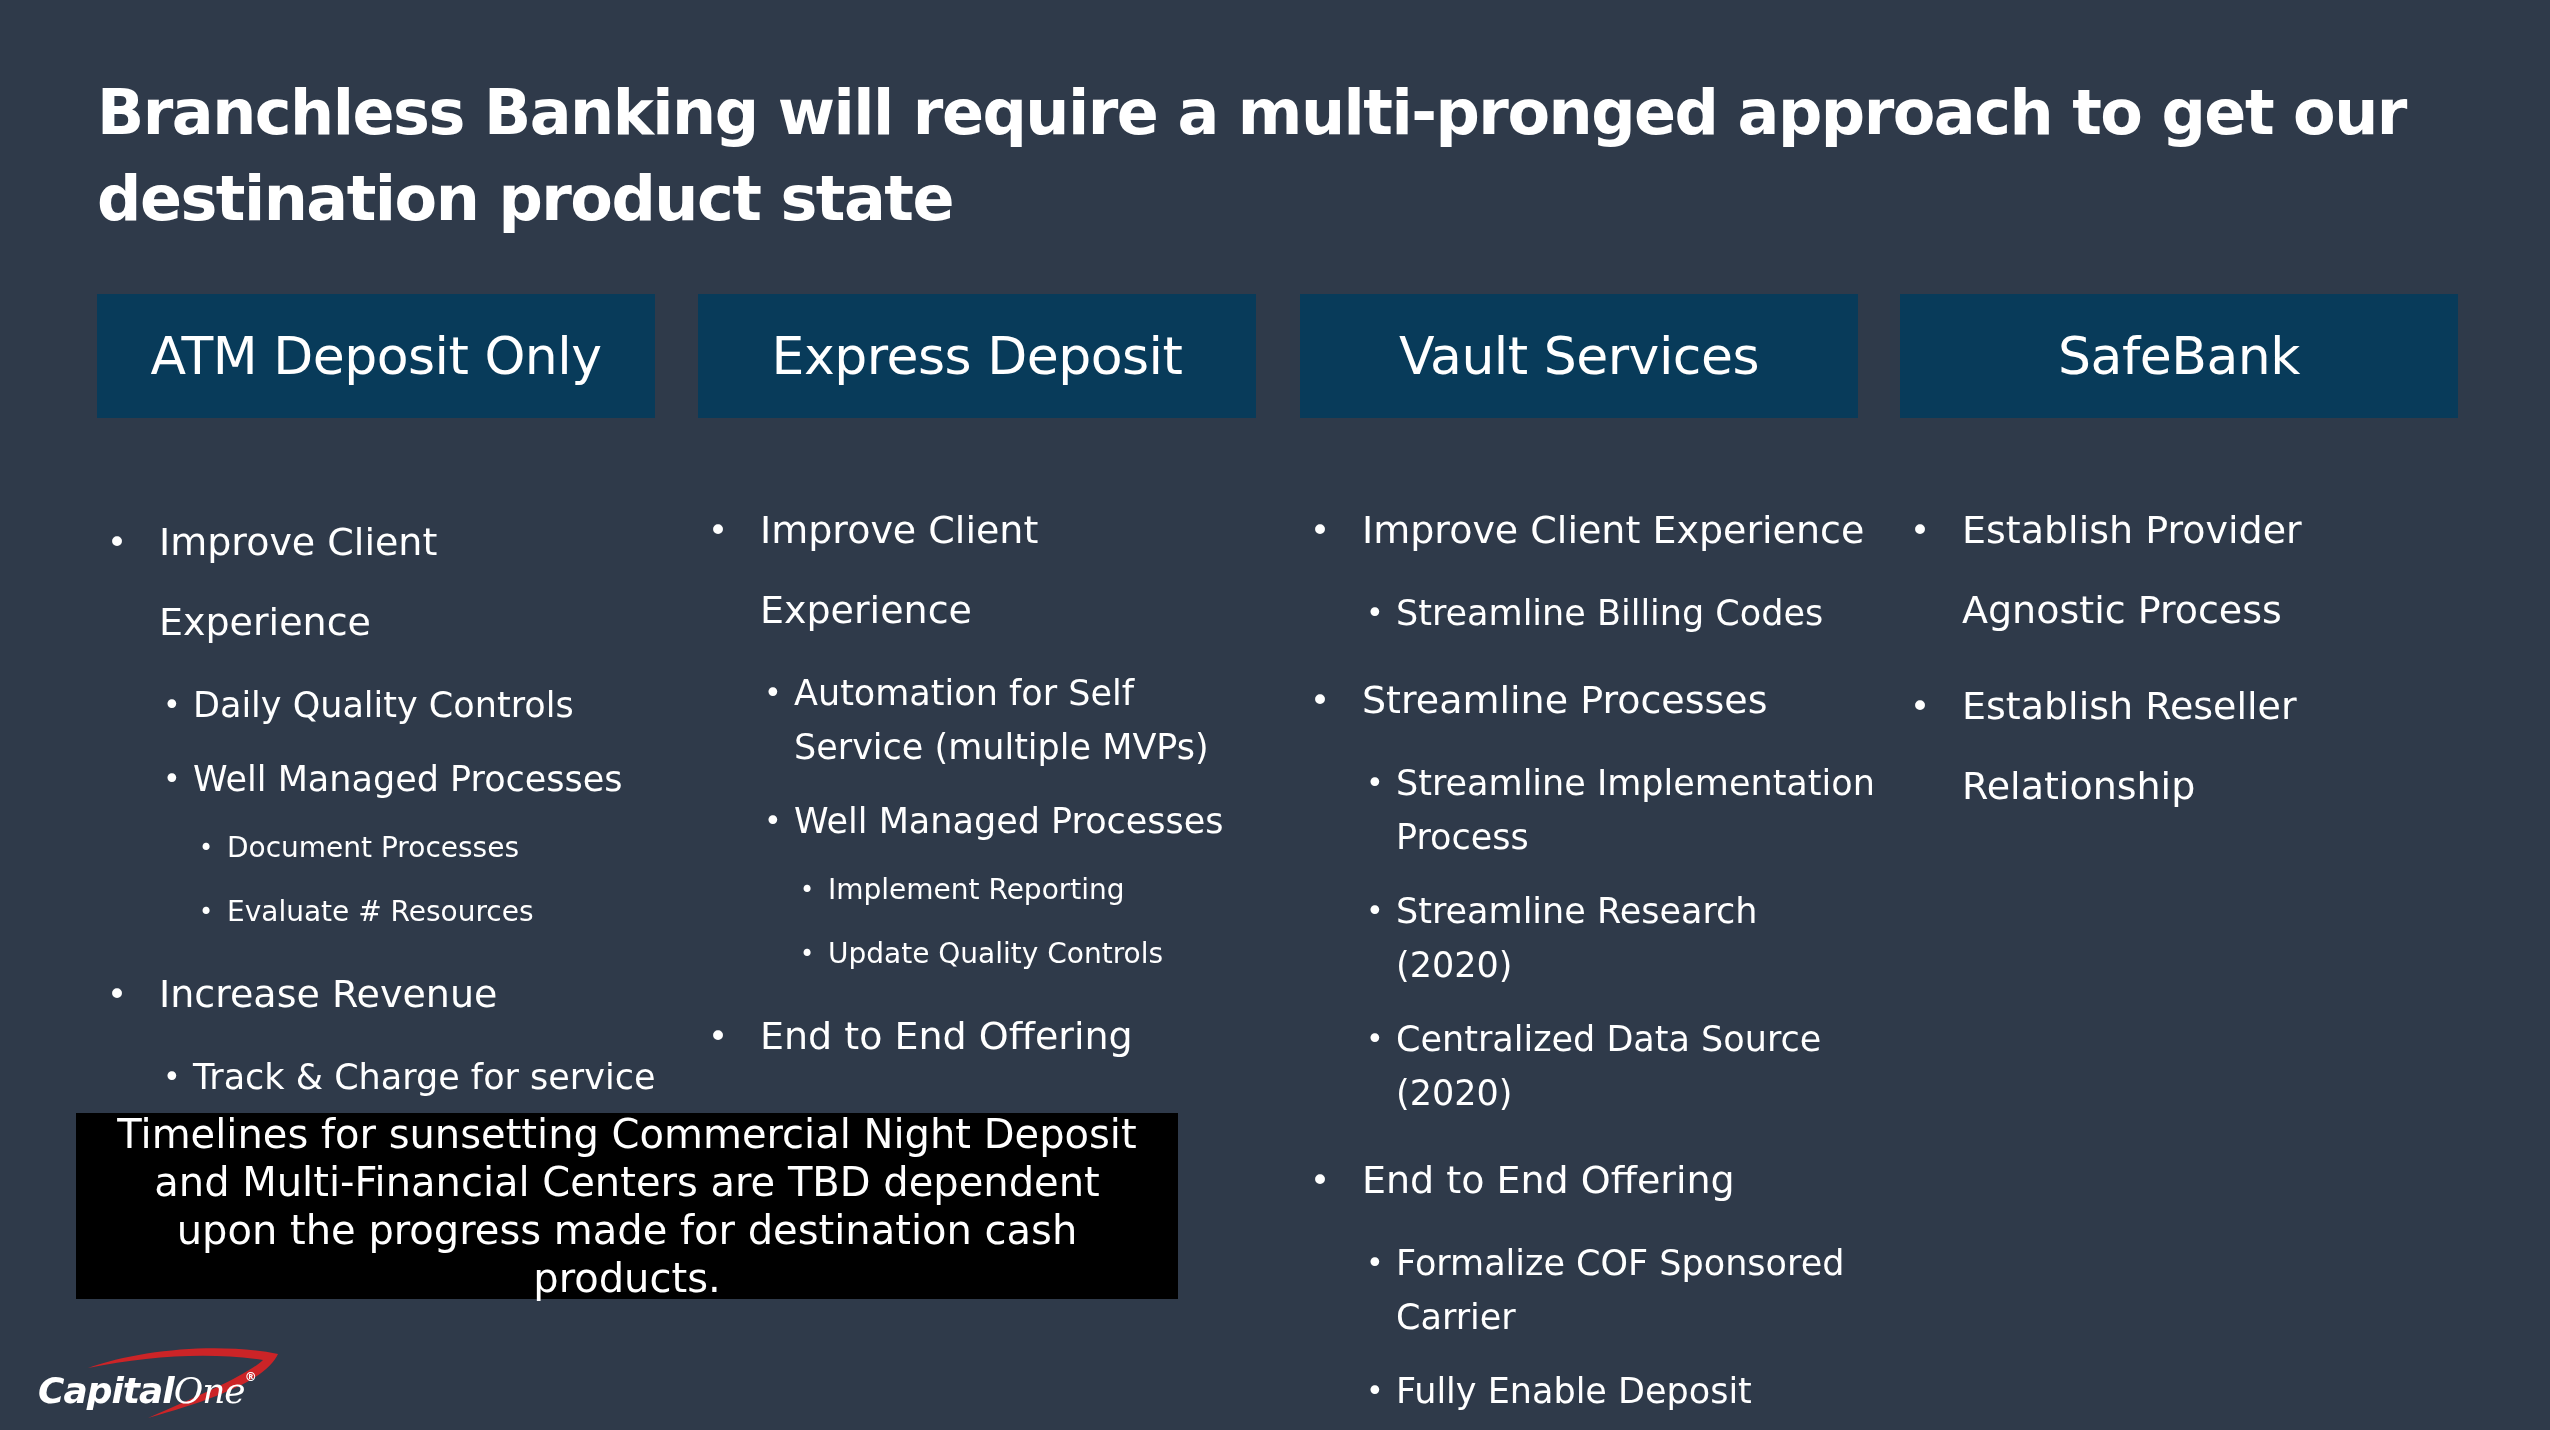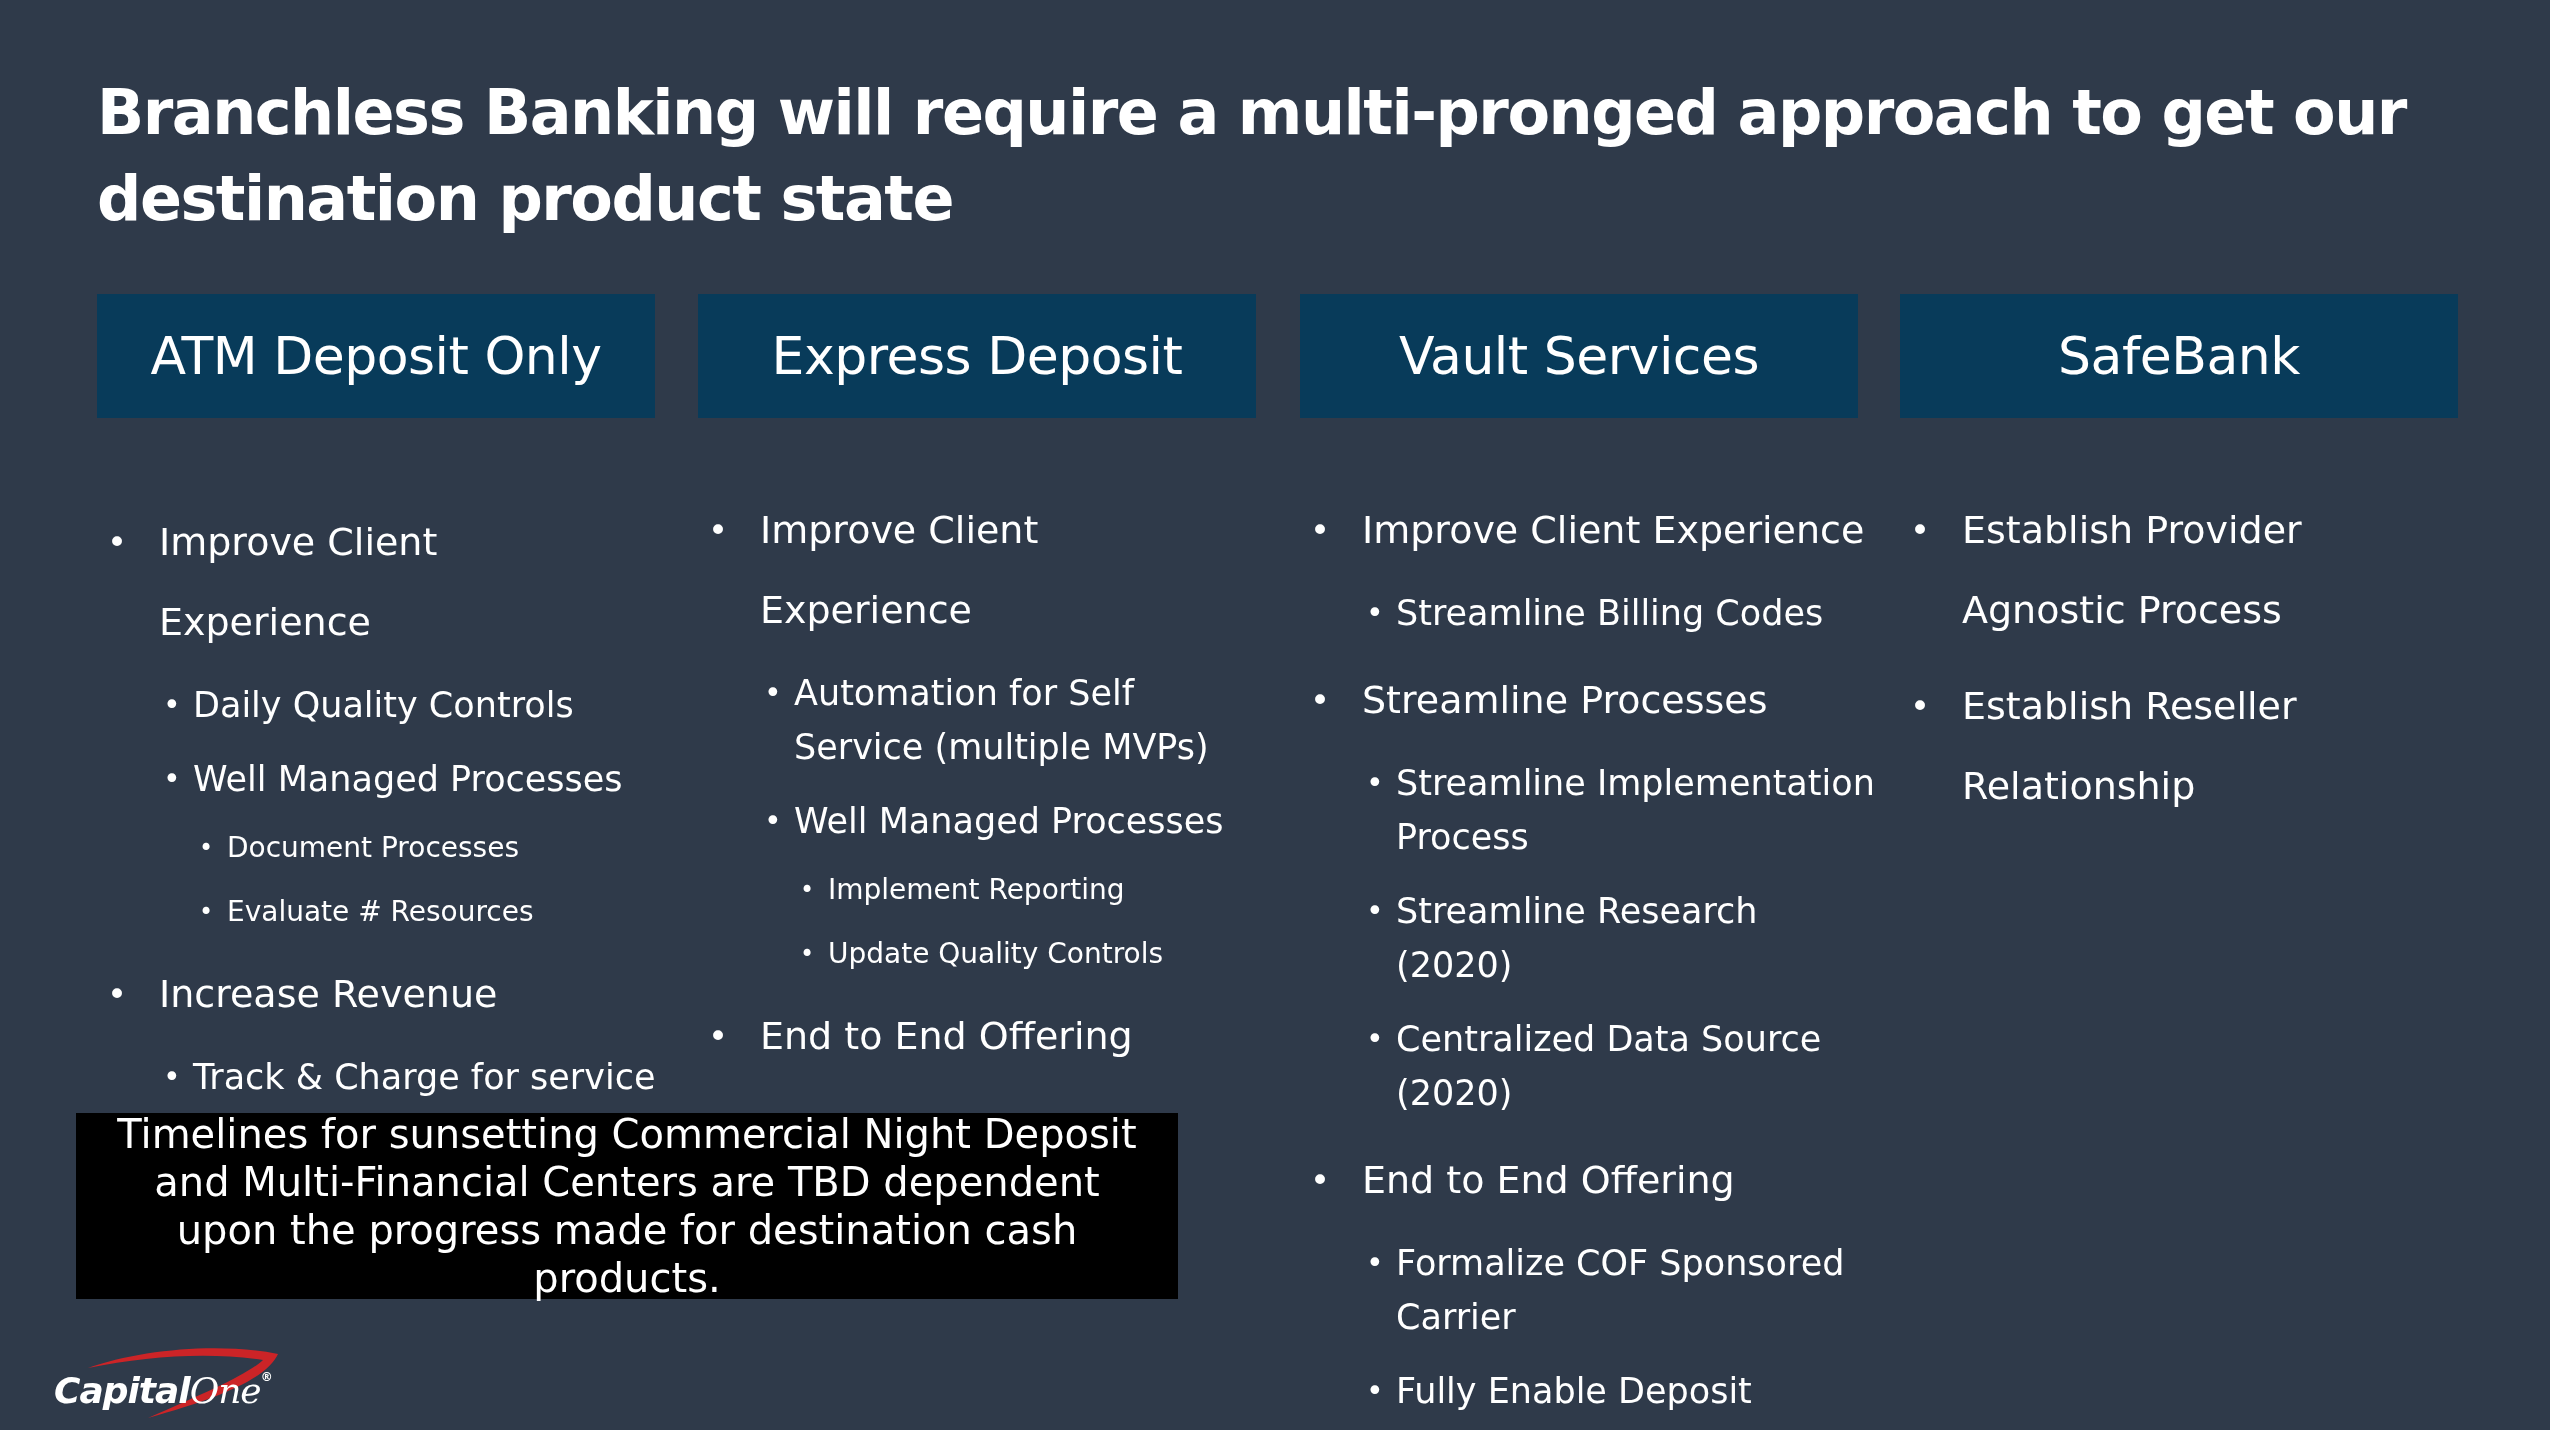--- a/index.html
+++ b/index.html
@@ -37,21 +37,21 @@
     background: #000000;
     display: flex; align-items: center; justify-content: center;
     text-align: center;
     font-size: 40px; line-height: 48px;
     box-sizing: border-box; padding: 0 30px;
   }
   .logo {
     position: absolute; left: 38px; top: 1340px; width: 220px; height: 80px;
   }
   .logo-word {
-    position: absolute; left: 16px; top: 30px;
+    position: absolute; left: 0; top: 30px;
     font-size: 36px; font-weight: bold; font-style: italic; letter-spacing: -1px;
     font-family: "DejaVu Sans", sans-serif;
   }
   .logo-word .one { font-family: "DejaVu Serif", serif; font-weight: normal; font-style: italic; }
   .logo-reg { font-size: 12px; vertical-align: top; }
   .logo-swoosh { position: absolute; left: 40px; top: 0; }
 </style>
 </head>
 <body>
 

